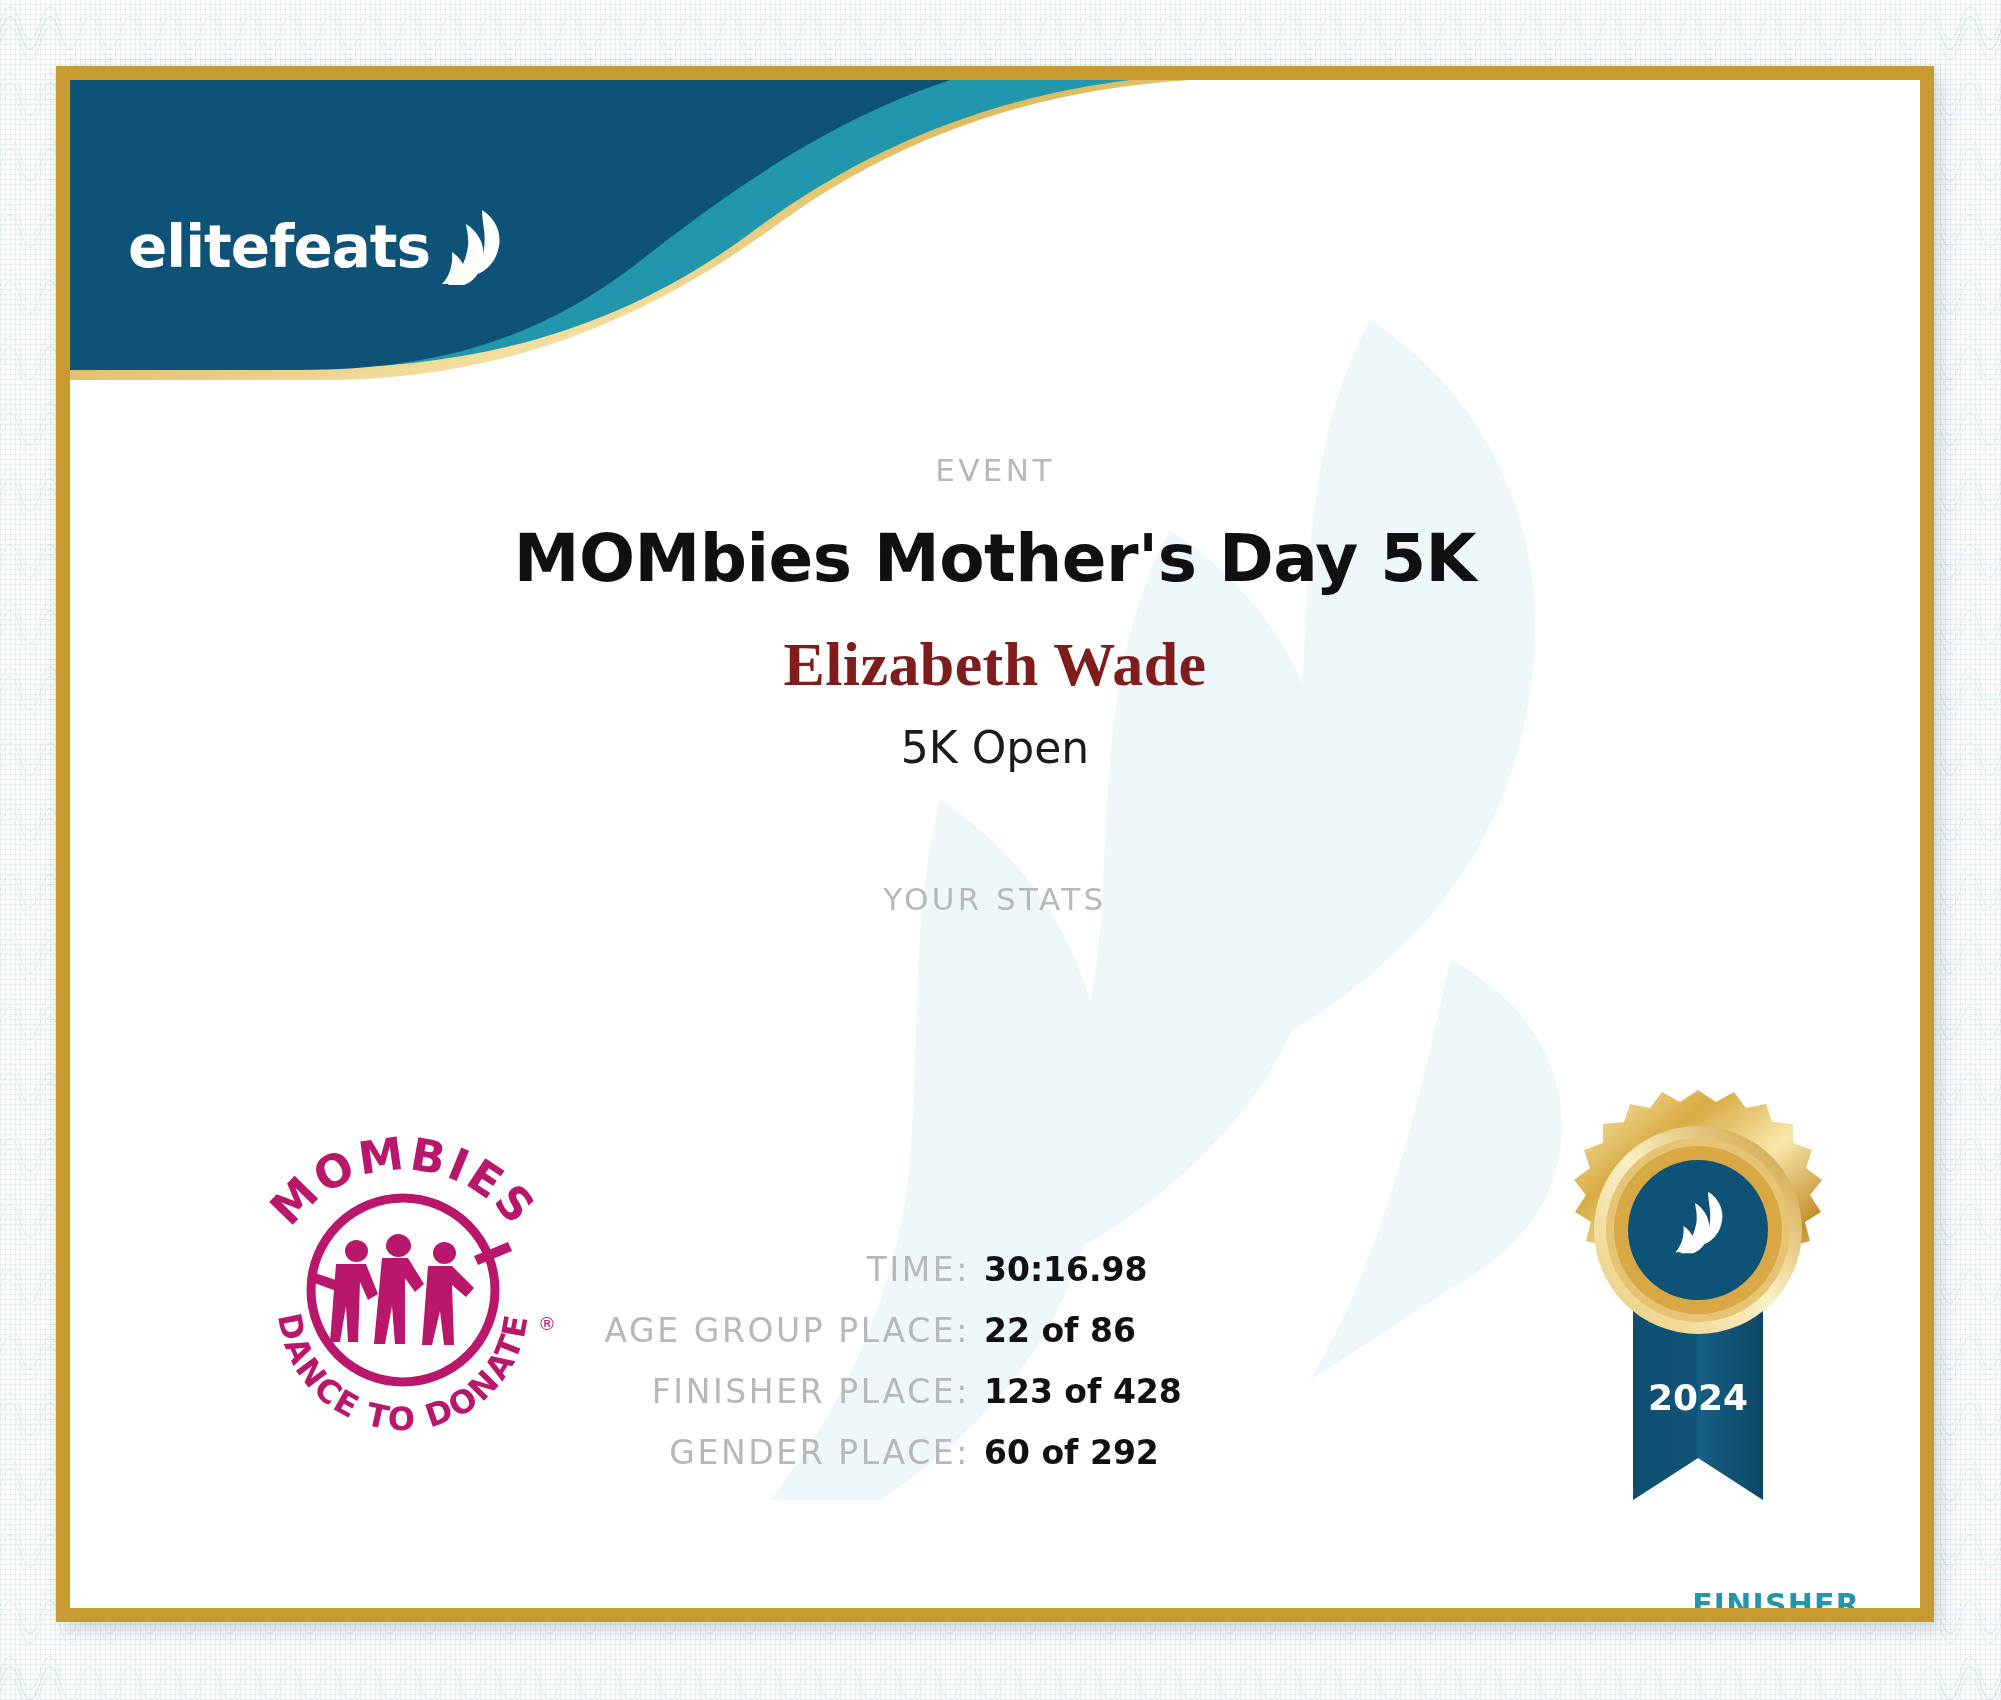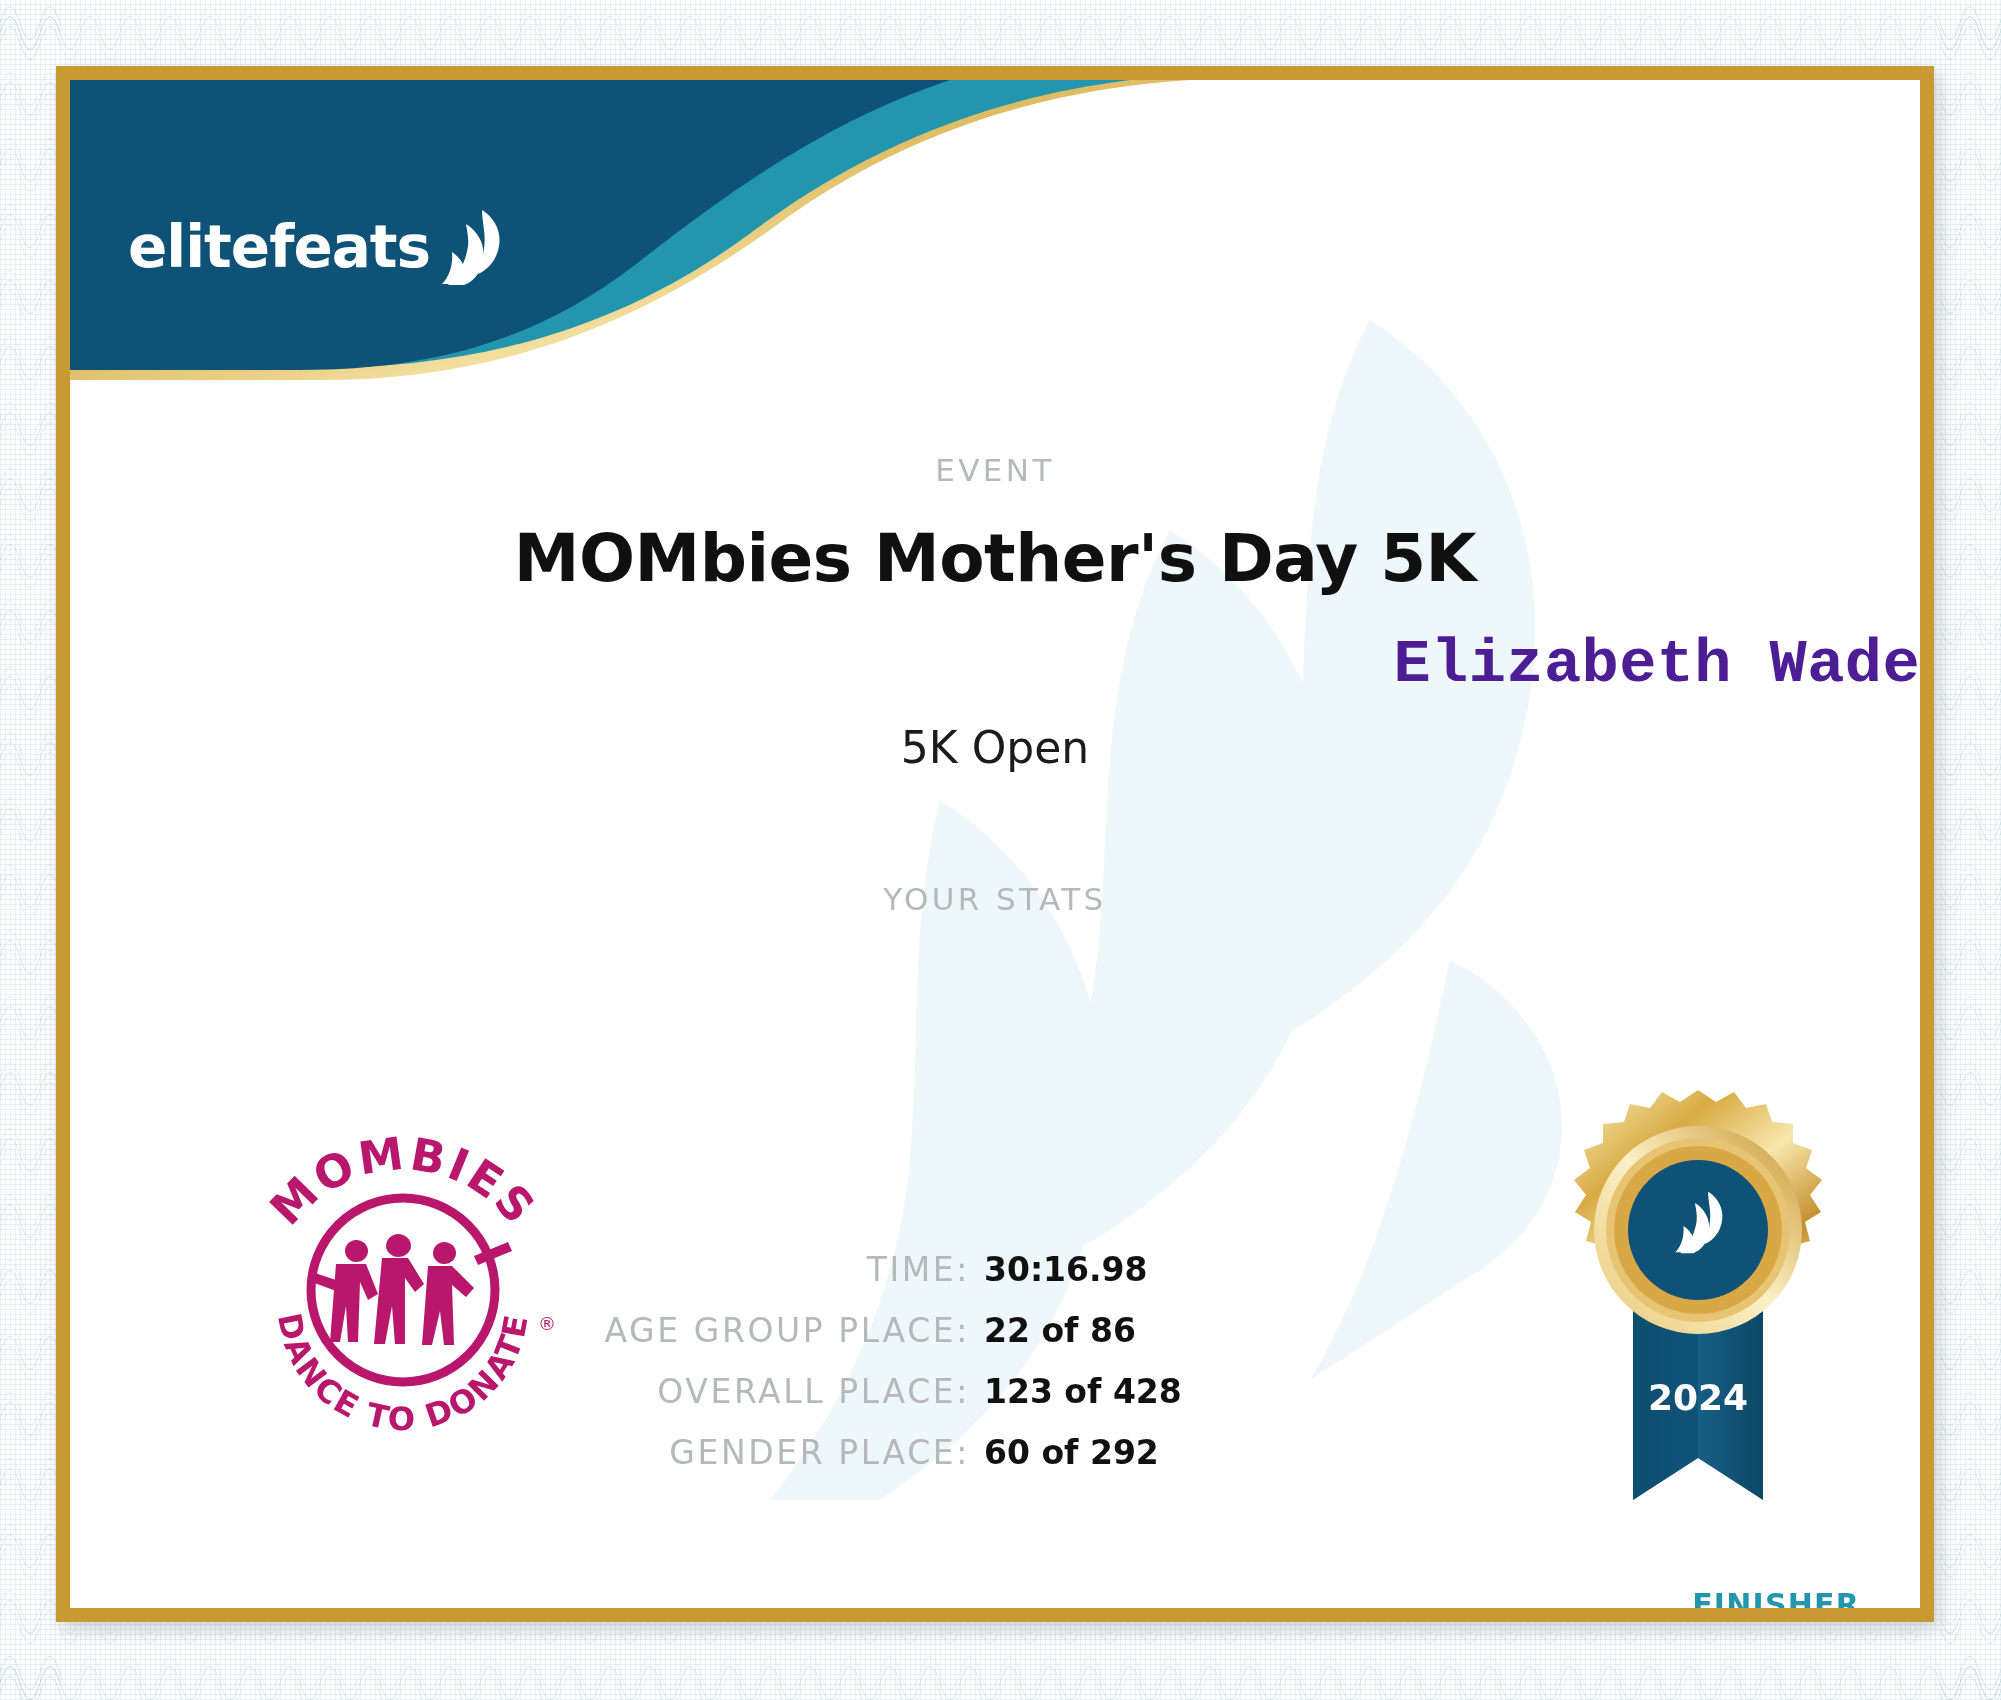--- a/index.html
+++ b/index.html
@@ -120,26 +120,25 @@
     letter-spacing: -0.5px;
   }
   .awarded-label {
     color: #b6b8bb;
     font-size: 33px;
     letter-spacing: 3.6px;
     font-weight: 500;
     font-family: "DejaVu Sans", sans-serif;
   }
   .recipient {
-    color: #4c1d95;
+    color: #7f1d1d;
     font-size: 62px;
     font-weight: 700;
-    font-family: Liberation Mono, monospace;
+    font-family: Liberation Serif, serif;
     letter-spacing: 0.4px;
-    text-align: right;
   }
   .division {
     color: #1b1b1b;
     font-size: 44px;
     font-weight: 400;
     font-family: "DejaVu Sans", sans-serif;
   }
   .stats-label {
     color: #b6b8bb;
     font-size: 31px;
@@ -280,21 +279,21 @@
       <div class="stats">
         <div class="stat-row">
           <span class="stat-key">TIME:</span>
           <span class="stat-val">30:16.98</span>
         </div>
         <div class="stat-row">
           <span class="stat-key">AGE GROUP PLACE:</span>
           <span class="stat-val">22 of 86</span>
         </div>
         <div class="stat-row">
-          <span class="stat-key">OVERALL PLACE:</span>
+          <span class="stat-key">FINISHER PLACE:</span>
           <span class="stat-val">123 of 428</span>
         </div>
         <div class="stat-row">
           <span class="stat-key">GENDER PLACE:</span>
           <span class="stat-val">60 of 292</span>
         </div>
       </div>
 
       <svg class="mombies" viewBox="0 0 330 310">
         <defs>

